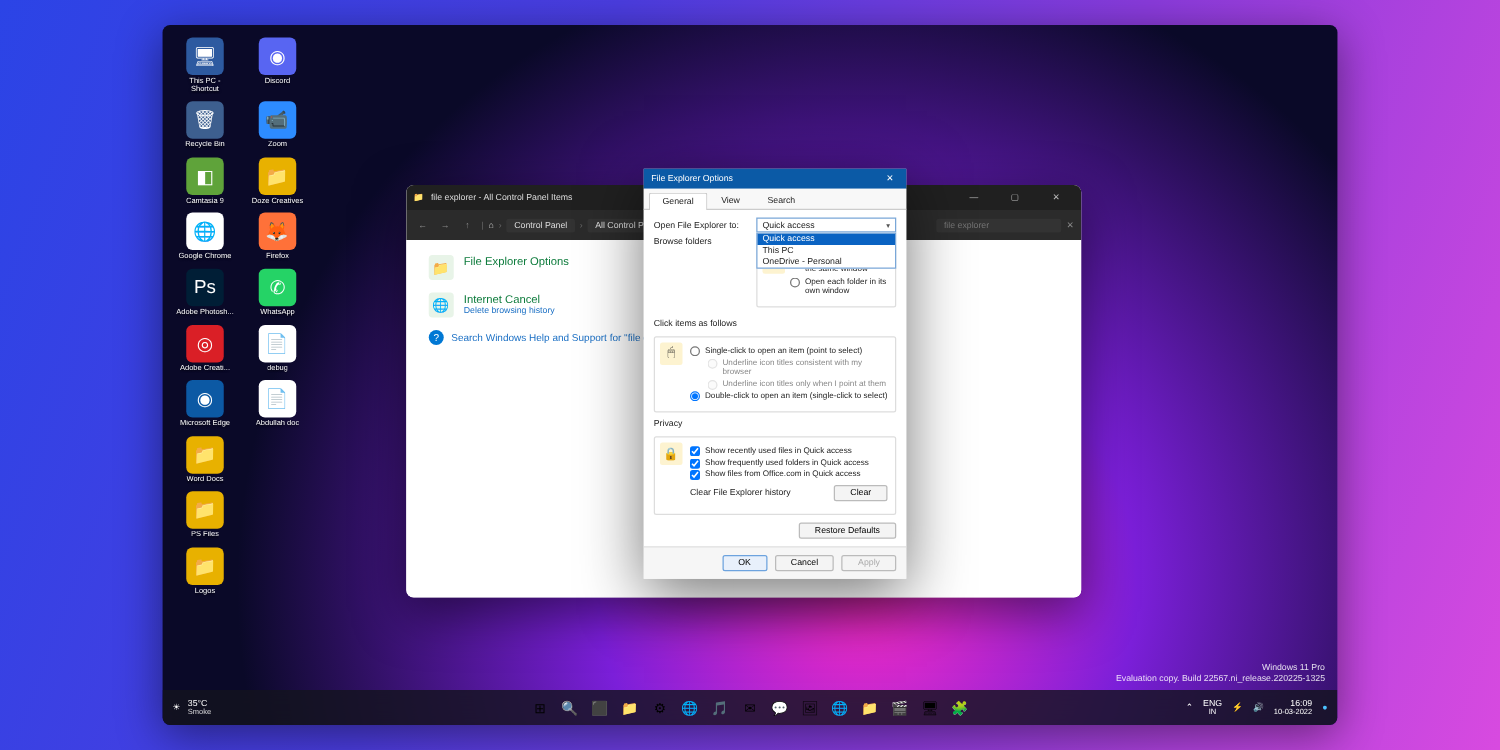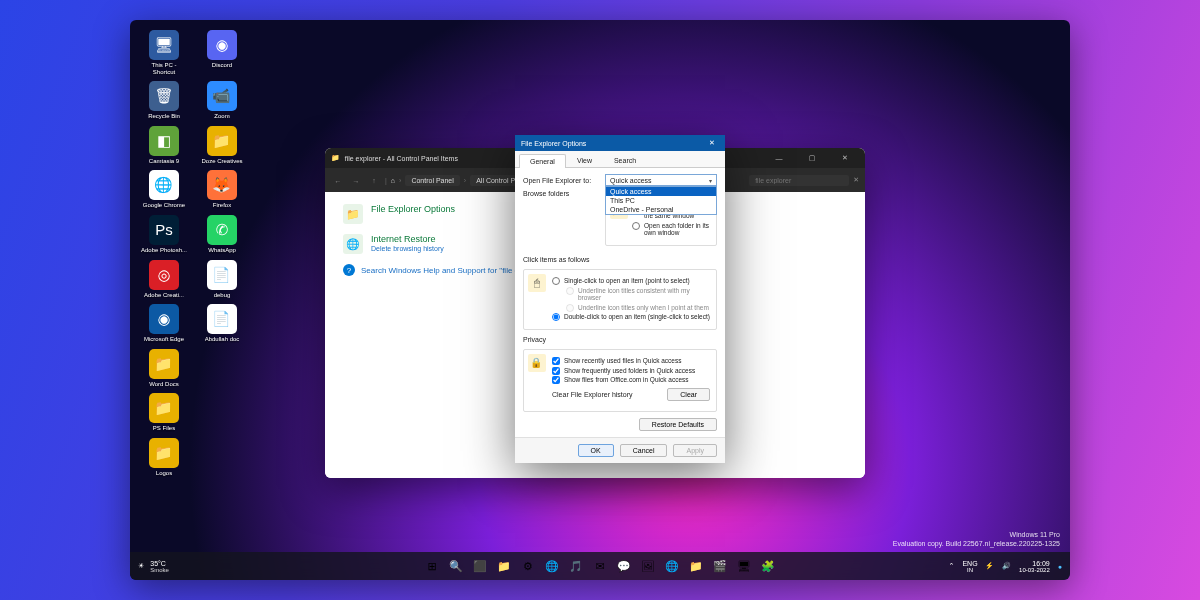--- a/index.html
+++ b/index.html
@@ -167,21 +167,21 @@
       <div id="cpitems">
           <div class="cpitem">
             <div class="cic">📁</div>
             <div>
               <div class="lbl">File Explorer Options</div>
             </div>
           </div>
           <div class="cpitem">
             <div class="cic">🌐</div>
             <div>
-              <div class="lbl">Internet Restore</div>
+              <div class="lbl">Internet Cancel</div>
               <div class="sub">Delete browsing history</div>
             </div>
           </div>
         </div>
       <div class="cphelp">
         <div class="qic">?</div>
         <span>Search Windows Help and Support for "file explorer"</span>
       </div>
     </div>
   </div>

